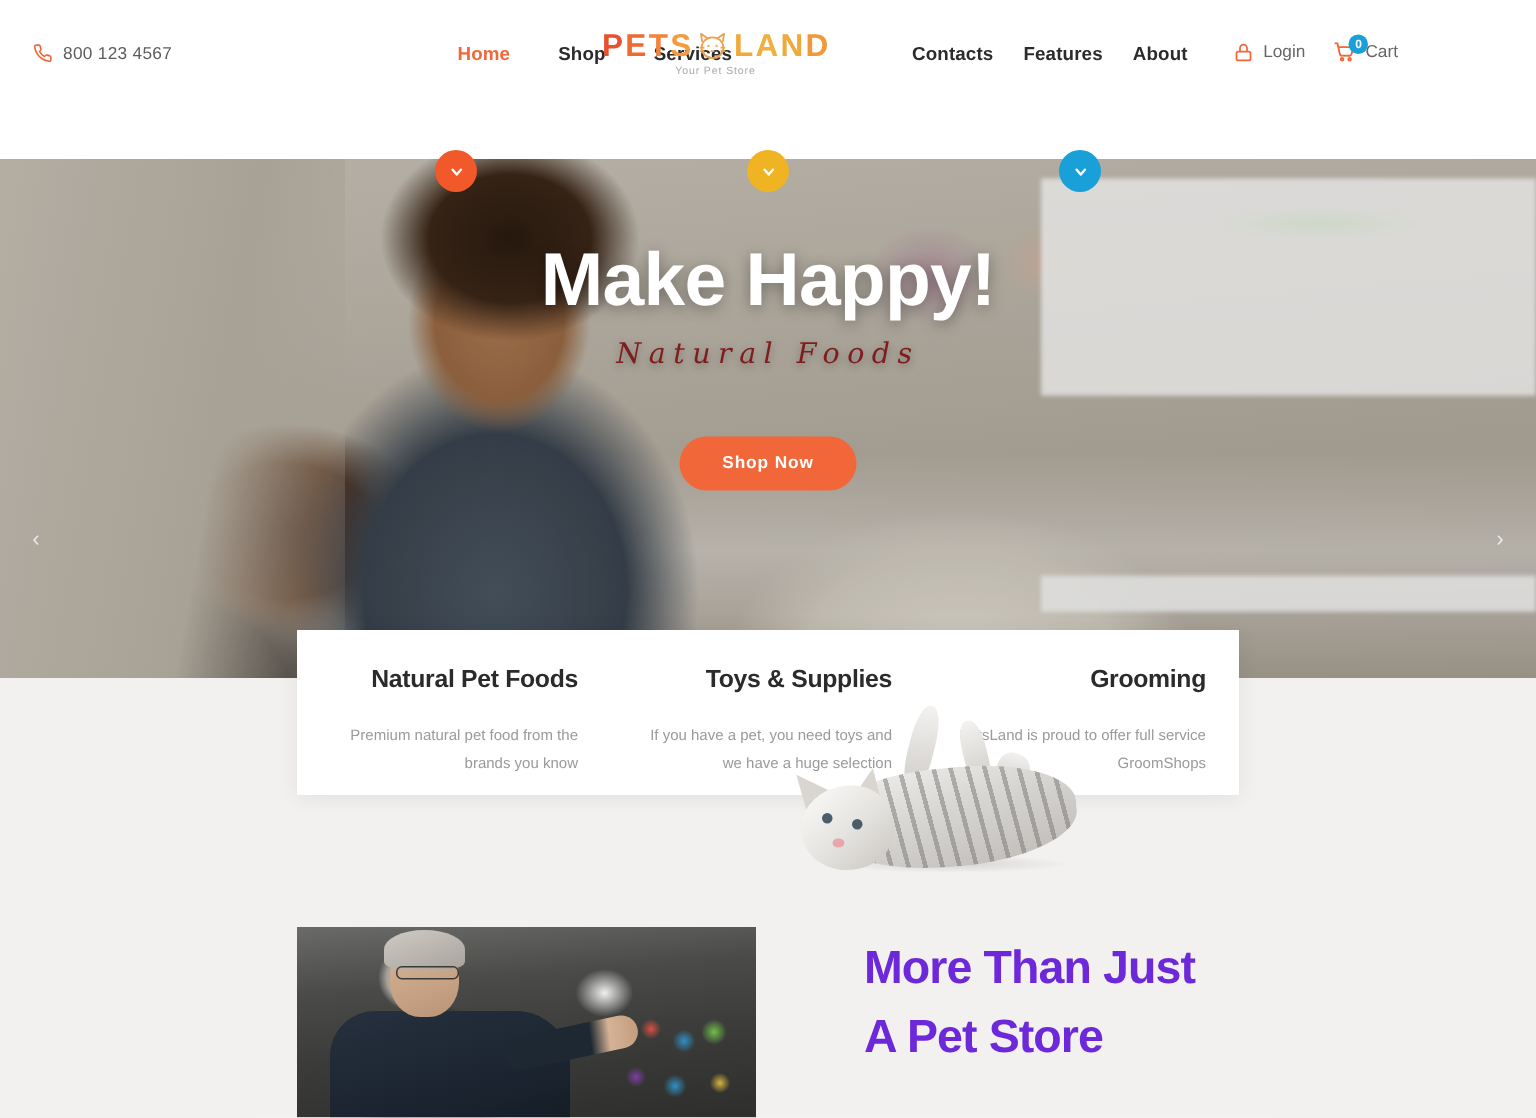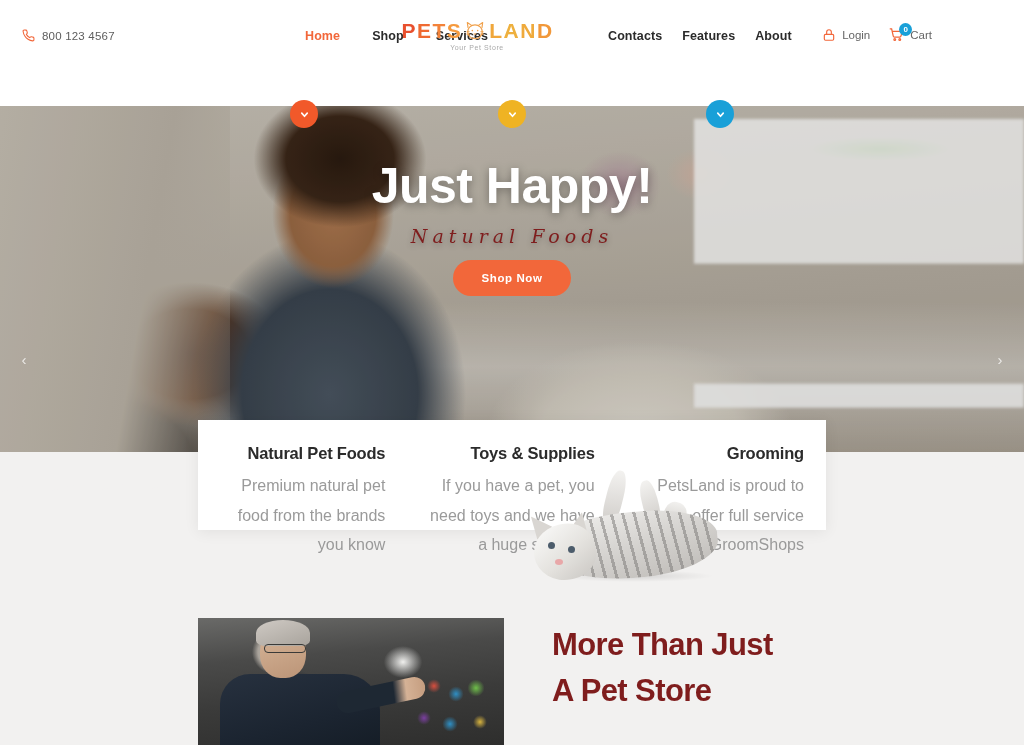--- a/index.html
+++ b/index.html
@@ -134,21 +134,21 @@
     font-size: 50px; font-weight: bold; color: #ffffff;
     line-height: 1.05; letter-spacing: -.5px;
     text-shadow: 0 2px 10px rgba(0,0,0,.35);
   }
   .hero-script {
     font-family: "DejaVu Serif", serif; font-style: italic;
     font-size: 19px; color: #7f1d1d; letter-spacing: 5px;
     margin-top: 12px; text-shadow: 0 2px 6px rgba(0,0,0,.3);
   }
   .shop-btn {
-    display: inline-block; margin-top: 13px;
+    display: inline-block; margin-top: 44px;
     background: #f2673a; color: #fff;
     font-size: 11.5px; font-weight: bold; letter-spacing: .6px;
     padding: 12px 28px; border: none; border-radius: 22px; cursor: pointer;
   }
 
   .arrow {
     position: absolute; top: 283px; z-index: 12;
     width: 24px; height: 24px;
     color: rgba(255,255,255,.75); cursor: pointer;
     display: flex; align-items: center; justify-content: center;
@@ -162,21 +162,21 @@
     position: absolute; left: 198px; top: 420px;
     width: 628px; height: 110px; background: #ffffff;
     display: flex; z-index: 20;
     box-shadow: 0 2px 14px rgba(0,0,0,.07);
   }
   .card { flex: 1; text-align: right; padding: 24px 22px 0; position: relative; }
   .card h3 {
     font-size: 16.5px; font-weight: bold; color: #2b2b2b; letter-spacing: -.2px;
   }
   .card p {
-    margin-top: 8px; font-size: 16px; color: #9a9a9a;
+    margin-top: 19px; font-size: 10px; color: #9a9a9a;
     line-height: 1.85;
   }
   .circ {
     position: absolute; top: 100px; width: 28px; height: 28px;
     border-radius: 50%; display: flex; align-items: center; justify-content: center;
     color: #fff; font-size: 9px; cursor: pointer; z-index: 24;
   }
   .circ.c1 { left: 290px; background: #f1592a; }
   .circ.c2 { left: 498px; background: #efb323; }
   .circ.c3 { left: 706px; background: #19a0d8; }
@@ -264,21 +264,21 @@
     background: linear-gradient(95deg,#1e2833 0%,#1e2833 64%,#d5b296 78%,#c49c7e 100%);
   }
 
   .welcome { position: absolute; left: 552px; top: 618px; width: 440px; z-index: 5; }
   .welcome-script {
     font-family: "DejaVu Serif", serif; font-style: italic;
     font-size: 16px; color: #f2673a; letter-spacing: .5px;
   }
   .welcome-h2 {
     margin-top: 9px; font-size: 31px; font-weight: bold;
-    color: #7f1d1d; line-height: 1.18; letter-spacing: -.6px;
+    color: #6d28d9; line-height: 1.18; letter-spacing: -.6px; margin-left: 24px;
   }
 
   .svgic { display:block; }
 </style>
 </head>
 <body>
 
 <div class="page">
 
   <div class="header">
@@ -360,21 +360,21 @@
 
     <svg class="torn-top" viewBox="0 0 1024 42" preserveAspectRatio="none">
       <path fill="#ffffff" d="M0,0 H1024 V19 L1000,23 L975,17 L950,24 L925,20 L900,26 L875,22 L850,28 L825,23 L800,29 L775,24 L750,30 L725,25 L700,31 L675,26 L650,30 L625,24 L600,29 L575,23 L550,28 L525,22 L500,27 L475,21 L450,26 L425,20 L400,25 L375,19 L350,24 L325,18 L300,23 L275,19 L250,25 L225,20 L200,26 L175,22 L150,28 L125,24 L100,30 L75,26 L50,32 L25,28 L0,34 Z"></path>
     </svg>
 
     <svg class="torn-bot" viewBox="0 0 1024 44" preserveAspectRatio="none">
       <path fill="#f2f1f0" d="M0,44 H1024 V10 L1000,16 L975,10 L950,18 L925,13 L900,20 L875,15 L850,22 L825,17 L800,24 L775,18 L750,25 L725,20 L700,26 L675,21 L650,27 L625,22 L600,28 L575,23 L550,29 L525,24 L500,30 L475,25 L450,31 L425,26 L400,32 L375,27 L350,33 L325,28 L300,34 L275,29 L250,35 L225,30 L200,36 L175,31 L150,37 L125,32 L100,38 L75,33 L50,39 L25,34 L0,40 Z"></path>
     </svg>
 
     <div class="hero-content">
-      <div class="hero-h1">Just Happy!</div>
+      <div class="hero-h1">Make Happy!</div>
       <div class="hero-script">Natural Foods</div>
       <button class="shop-btn">Shop Now</button>
     </div>
 
     <div class="arrow left">‹</div>
     <div class="arrow right">›</div>
   </div>
 
   <div class="bottom"></div>
 

